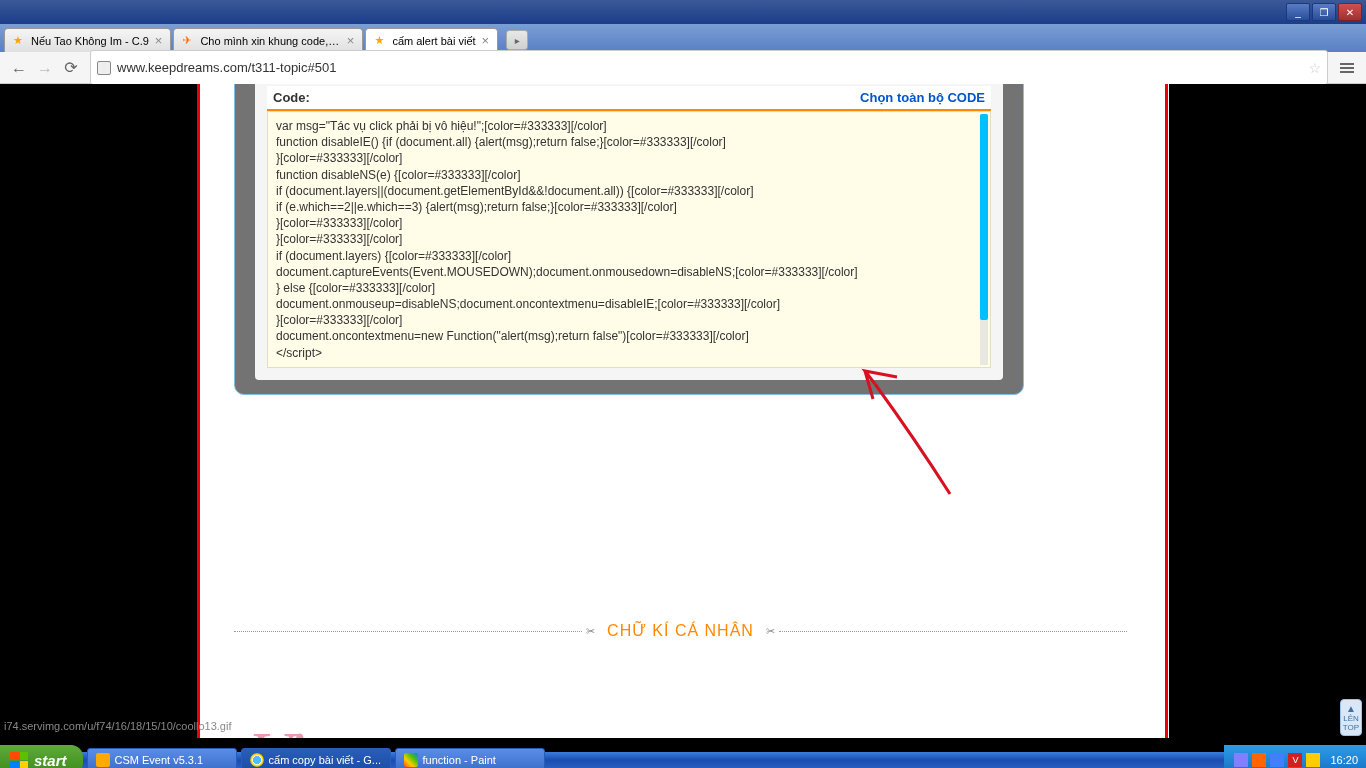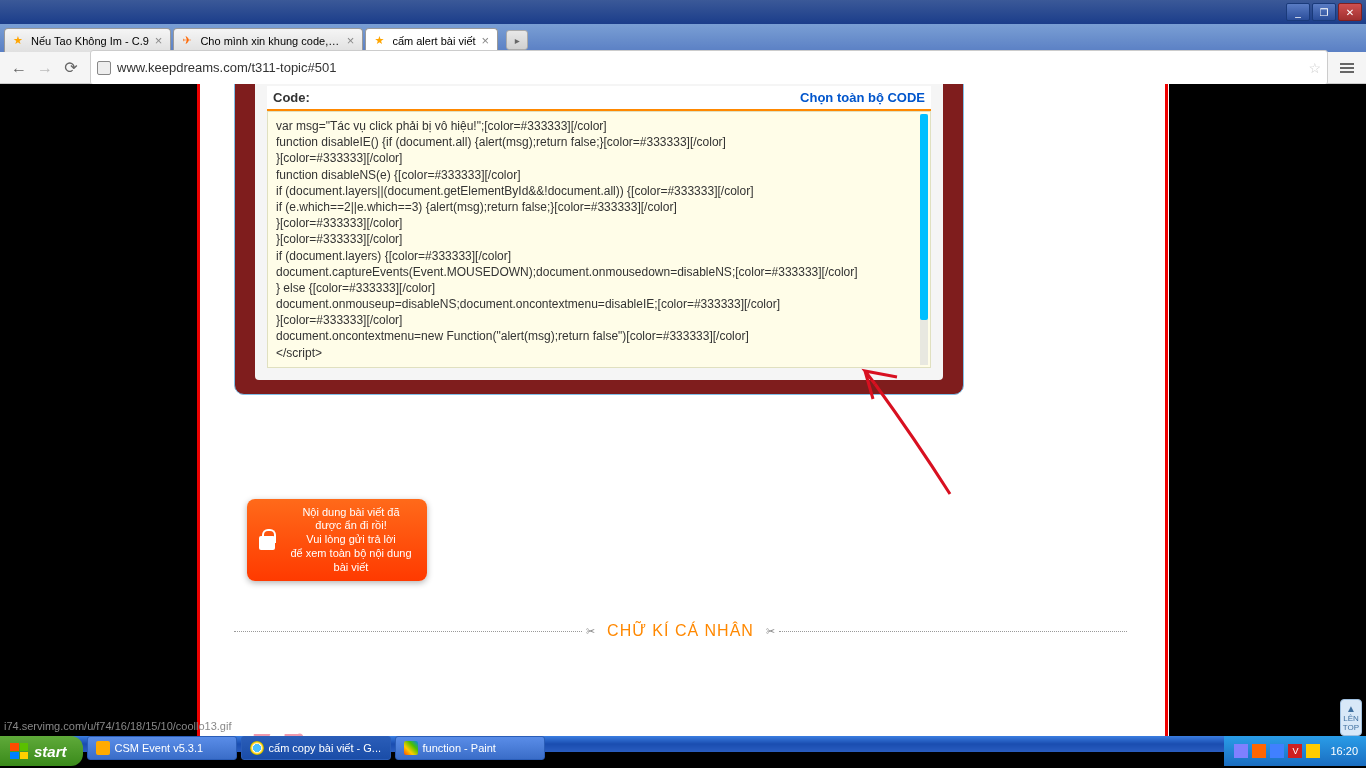--- a/index.html
+++ b/index.html
@@ -23,21 +23,21 @@
 .urlbar .globe{width:14px;height:14px;margin-right:6px;border:1px solid #888;border-radius:2px;display:inline-block;background:#eee}
 .urlbar input{flex:1;border:none;outline:none;font-size:13px;color:#333}
 .urlbar .starbtn{color:#ccc;font-size:14px;cursor:pointer}
 .menubtn{width:26px;height:26px;display:flex;flex-direction:column;justify-content:center;align-items:center;cursor:pointer}
 .menubtn span{width:14px;height:2px;background:#666;margin:1px 0}
 .viewport{position:absolute;top:84px;left:0;right:0;bottom:30px;background:#000;overflow:hidden}
 .page{position:absolute;left:197px;top:0;width:972px;height:100%;background:#fff}
 .redline{position:absolute;top:0;bottom:0;width:3px;background:#e00}
 .redline.l{left:197px}
 .redline.r{left:1165px}
-.postwrap{position:absolute;left:234px;top:-25px;width:730px;background:#7f1d1d;border:1px solid #7fc0e8;border-radius:0 0 10px 10px;padding:0 0 14px 0}
+.postwrap{position:absolute;left:234px;top:-25px;width:790px;background:#737373;border:1px solid #7fc0e8;border-radius:0 0 10px 10px;padding:0 0 14px 0}
 .postinner{margin:14px 20px 0 20px;background:#f5f5f5;border-radius:4px;padding:12px}
 .codebox{background:#fff}
 .codehdr{display:flex;justify-content:space-between;align-items:center;border-bottom:2px solid #ff8800;padding:4px 6px}
 .codelbl{font-weight:bold;font-size:13px;color:#333}
 .codesel{font-weight:bold;font-size:13px;color:#0055cc;cursor:pointer}
 .codebody{background:#fffde8;border:1px solid #e0e0c0;padding:6px 8px;font-family:'Courier New',monospace;font-size:12px;color:#333;line-height:1.35;position:relative;overflow:hidden}
 .codebody pre{white-space:pre-wrap;word-break:break-all}
 .codescroll{position:absolute;right:2px;top:2px;bottom:2px;width:8px;background:#e8e8e0}
 .codescroll .thumb{position:absolute;left:0;right:0;top:0;height:82%;background:#00bfff;border-radius:2px}
 .hiddenmsg{position:absolute;left:247px;top:415px;width:180px;height:82px;background:linear-gradient(180deg,#ff6a1a 0%,#ff3a00 100%);border-radius:8px;box-shadow:0 2px 6px rgba(0,0,0,.3);color:#fff;font-size:11px;text-align:center;display:flex;align-items:center;padding:6px 8px}
@@ -47,21 +47,21 @@
 .hiddenmsg .msgtxt{flex:1;line-height:1.25}
 .sigdiv{position:absolute;left:234px;top:538px;width:893px;height:18px;display:flex;align-items:center;justify-content:center}
 .sigdiv .dots{flex:1;height:1px;border-top:1px dotted #999}
 .sigdiv .siglbl{font-size:16px;color:#ff8800;padding:0 8px;letter-spacing:1px}
 .sigdiv .scissor{font-size:11px;color:#888;padding:0 4px}
 .signame{position:absolute;left:250px;top:632px;font-family:'Brush Script MT',cursive;font-size:68px;font-style:italic;background:linear-gradient(180deg,#f4a8b8 0%,#e07090 100%);-webkit-background-clip:text;background-clip:text;color:transparent}
 .arrow{position:absolute;left:855px;top:275px;width:110px;height:140px;pointer-events:none}
 .scrollup{position:absolute;right:4px;top:615px;width:22px;background:#d8e8f8;border:1px solid #a0c0e0;border-radius:4px;padding:3px 0;text-align:center;font-size:8px;color:#4070a0;cursor:pointer}
 .scrollup .arr{font-size:10px;display:block}
 .statusbar{position:absolute;left:0;bottom:30px;height:18px;font-size:11px;color:#888;padding-left:4px;background:transparent}
-.taskbar{position:absolute;left:0;right:0;bottom:16px;height:16px;background:linear-gradient(180deg,#3a7de0 0%,#1a4db0 50%,#2a5dc0 100%);display:flex;align-items:flex-start}
+.taskbar{position:absolute;left:0;right:0;bottom:0;height:16px;background:linear-gradient(180deg,#3a7de0 0%,#1a4db0 50%,#2a5dc0 100%);display:flex;align-items:center}
 .startbtn{height:30px;background:linear-gradient(180deg,#5faa3a 0%,#3a8a1a 100%);border-radius:0 12px 12px 0;padding:0 16px 0 10px;display:flex;align-items:center;color:#fff;font-weight:bold;font-style:italic;font-size:15px;cursor:pointer}
 .startbtn .winlogo{width:18px;height:16px;margin-right:6px;display:grid;grid-template-columns:1fr 1fr;grid-template-rows:1fr 1fr;gap:1px}
 .startbtn .winlogo span:nth-child(1){background:#ff4a00}
 .startbtn .winlogo span:nth-child(2){background:#5ac000}
 .startbtn .winlogo span:nth-child(3){background:#0080ff}
 .startbtn .winlogo span:nth-child(4){background:#ffd000}
 .taskitem{height:24px;background:linear-gradient(180deg,#5a8de8 0%,#3a6dc8 100%);border:1px solid #2a5db8;border-radius:3px;margin-left:4px;padding:0 8px;display:flex;align-items:center;color:#fff;font-size:11px;cursor:pointer;min-width:150px}
 .taskitem.active{background:linear-gradient(180deg,#2a5db8 0%,#1a4da8 100%)}
 .taskitem .ticn{width:14px;height:14px;margin-right:5px;display:inline-block;border-radius:2px}
 .systray{margin-left:auto;height:30px;background:linear-gradient(180deg,#2a9de8 0%,#1a6dc0 100%);display:flex;align-items:center;padding:0 8px;color:#fff;font-size:11px}
@@ -141,30 +141,20 @@
 document.oncontextmenu=new Function("alert(msg);return false")[color=#333333][/color]
 &lt;/script&gt;</pre>
           <div class="codescroll">
               <div class="thumb"></div>
             </div>
         </div>
       </div>
     </div>
   </div>
 
-  <div class="hiddenmsg">
-    <div class="lockicn"></div>
-    <div class="msgtxt">
-      <div>Nội dung bài viết đã</div>
-      <div>được ẩn đi rồi!</div>
-      <div>Vui lòng gửi trả lời</div>
-      <div>để xem toàn bộ nội dung</div>
-      <div>bài viết</div>
-    </div>
-  </div>
 
   <div class="sigdiv">
     <div class="dots"></div>
     <span class="scissor">✂</span>
     <span class="siglbl">CHỮ KÍ CÁ NHÂN</span>
     <span class="scissor">✂</span>
     <div class="dots"></div>
   </div>
 
   <div class="signame">Vince</div>

